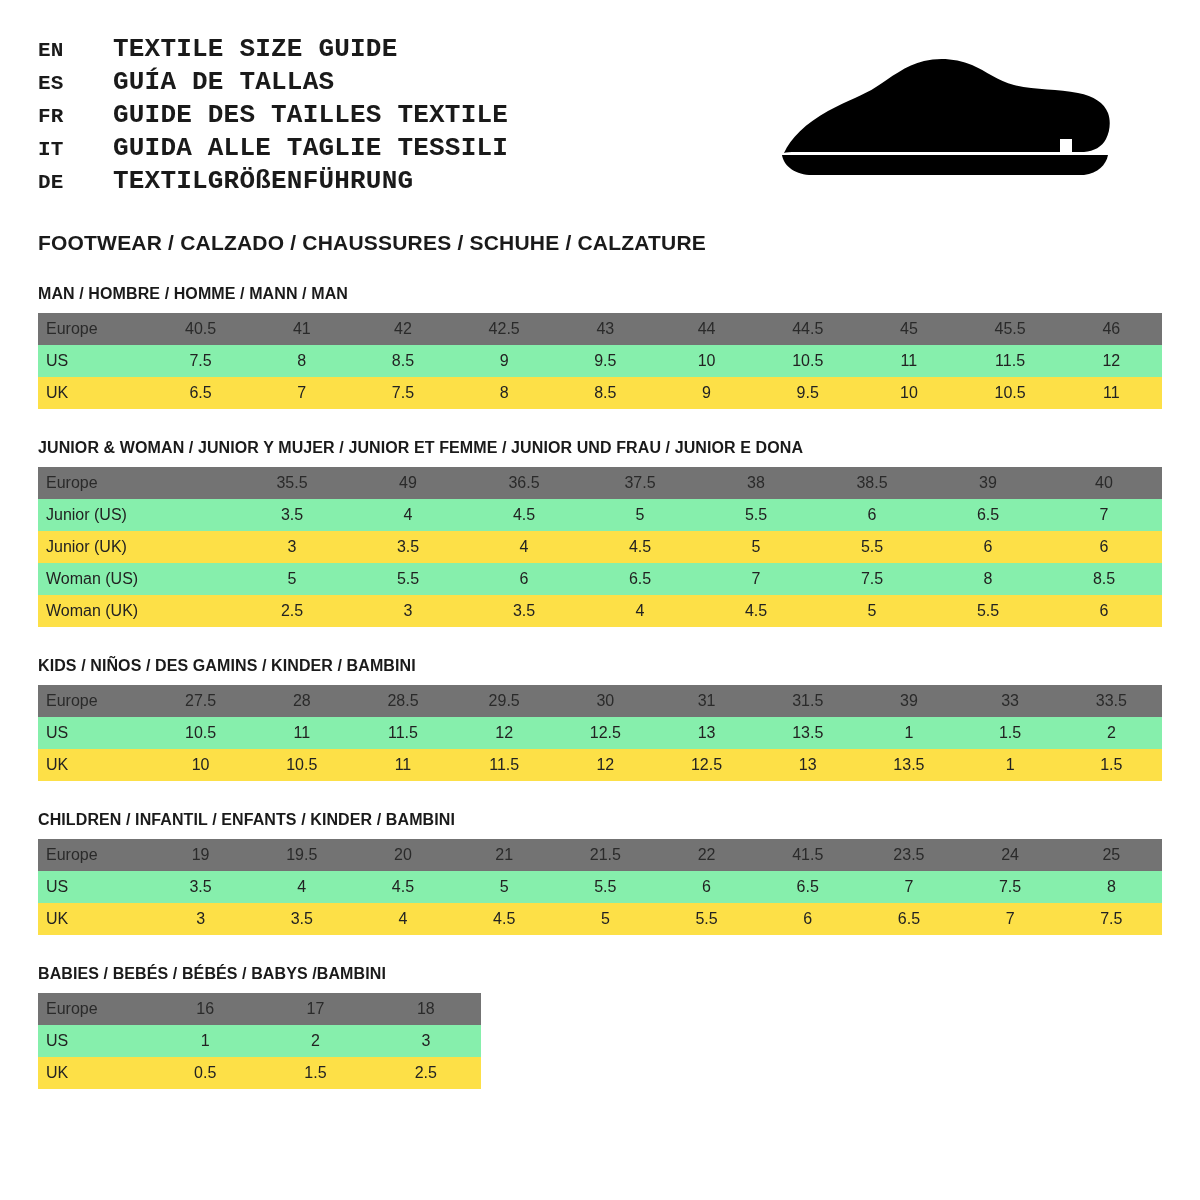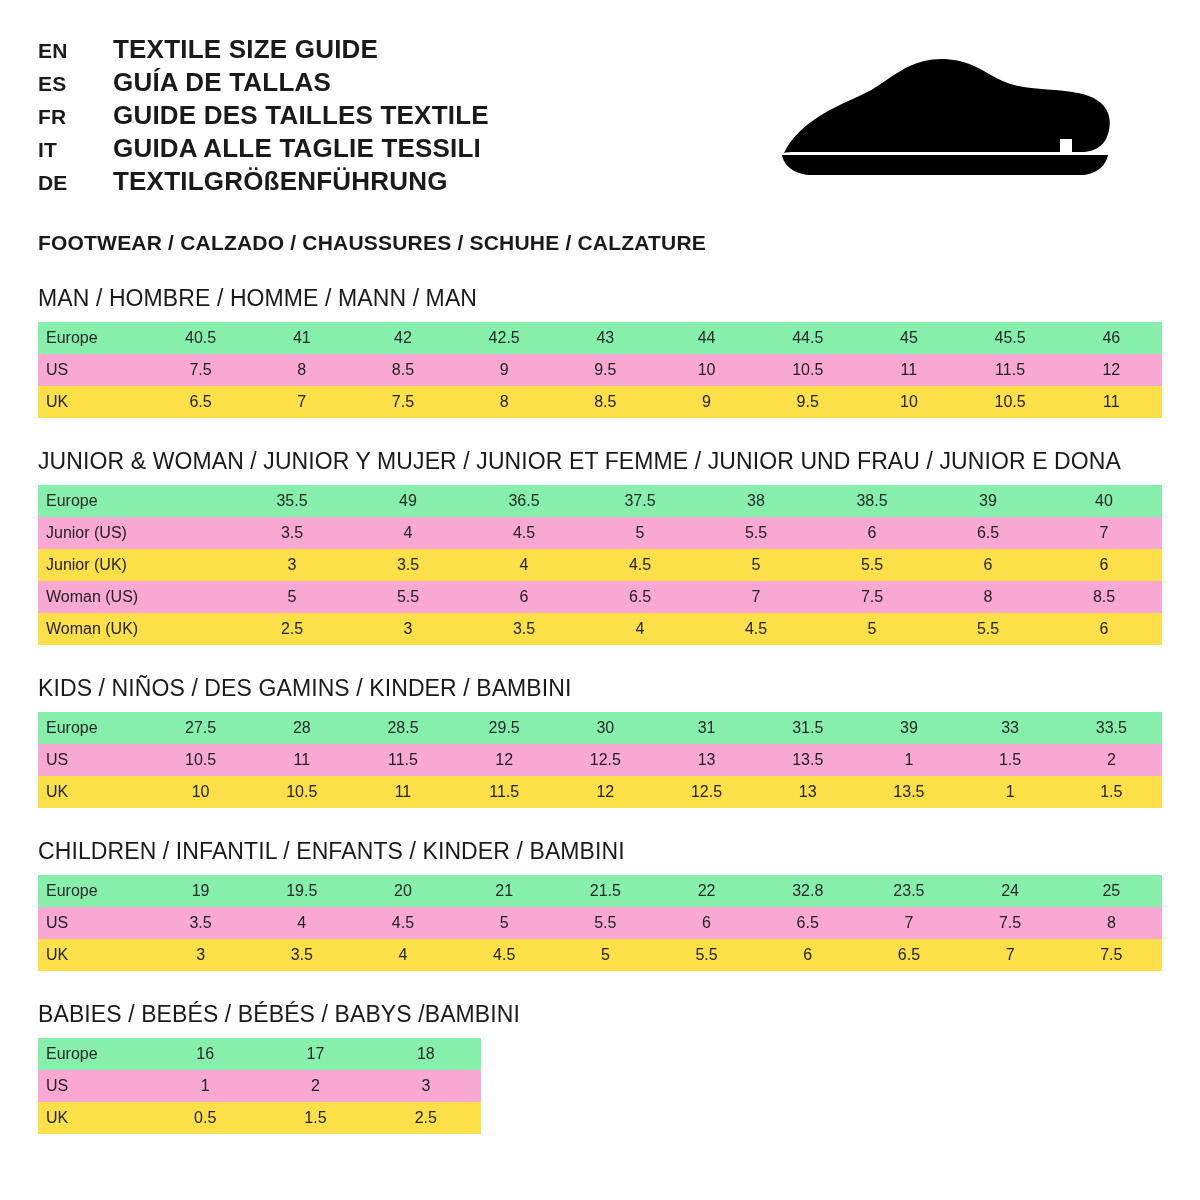--- a/index.html
+++ b/index.html
@@ -17,20 +17,21 @@
     width: 1200px;
     height: 1200px;
     padding: 30px 38px 0 38px;
   }
 
   
   .header {
     display: flex;
     align-items: flex-start;
     justify-content: space-between;
+    font-family: Liberation Mono, monospace;
   }
   .lang-block {
     margin-top: 4px;
   }
   .lang-row {
     display: flex;
     align-items: baseline;
     height: 33px;
   }
   .lang-code {
@@ -58,22 +59,22 @@
     font-weight: bold;
     letter-spacing: 0.2px;
     margin-top: 32px;
   }
 
   
   .group {
     margin-top: 30px;
   }
   .group-title {
-    font-size: 23px;
-    font-weight: normal;
+    font-size: 16px;
+    font-weight: bold;
     letter-spacing: 0.1px;
     margin-bottom: 10px;
     white-space: nowrap;
   }
   table {
     border-collapse: collapse;
     table-layout: fixed;
     font-size: 16px;
   }
   table.wide { width: 1124px; }
@@ -84,24 +85,24 @@
     vertical-align: middle;
     color: #222;
     font-weight: normal;
   }
   td.label {
     text-align: left;
     padding-left: 8px;
     white-space: nowrap;
   }
   tr.head td {
-    background: #86efac;
+    background: #737373;
     color: #2a2a2a;
   }
-  tr.alt td { background: #f9a8d4; }
+  tr.alt td { background: #86efac; }
   tr.plain td { background: #fde047; }
 
   .group-man td.label,
   .group-kids td.label,
   .group-children td.label,
   .group-babies td.label { width: 112px; }
   .group-jw td.label { width: 196px; }
 </style>
 </head>
 <body>
@@ -304,21 +305,21 @@
     <table class="wide">
       <tbody>
           <tr class="head">
         <td class="label">Europe</td>
         <td>19</td>
         <td>19.5</td>
         <td>20</td>
         <td>21</td>
         <td>21.5</td>
         <td>22</td>
-        <td>32.8</td>
+        <td>41.5</td>
         <td>23.5</td>
         <td>24</td>
         <td>25</td>
       </tr>
       <tr class="alt">
         <td class="label">US</td>
         <td>3.5</td>
         <td>4</td>
         <td>4.5</td>
         <td>5</td>

